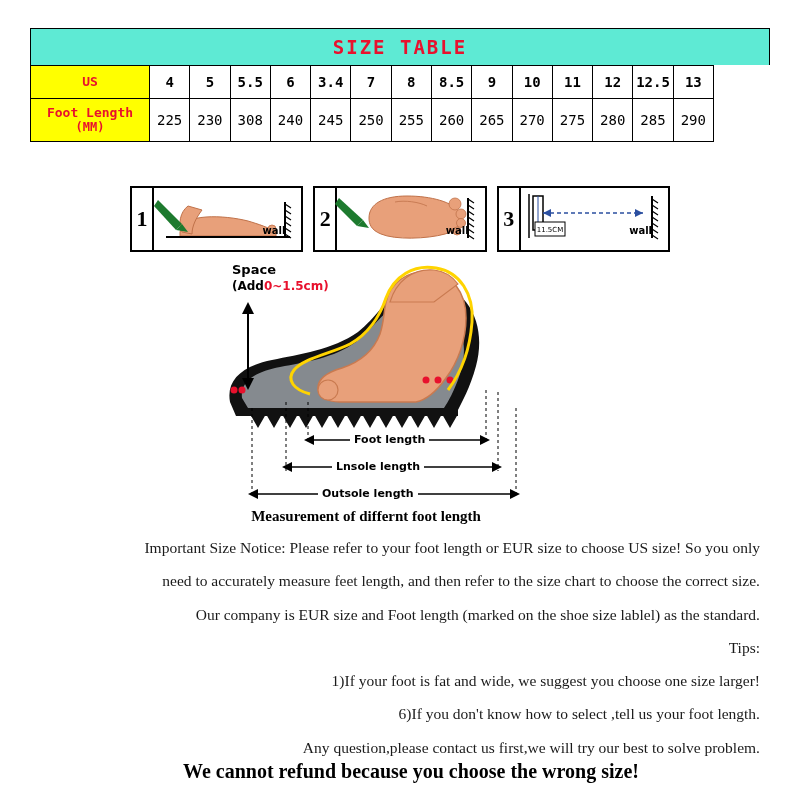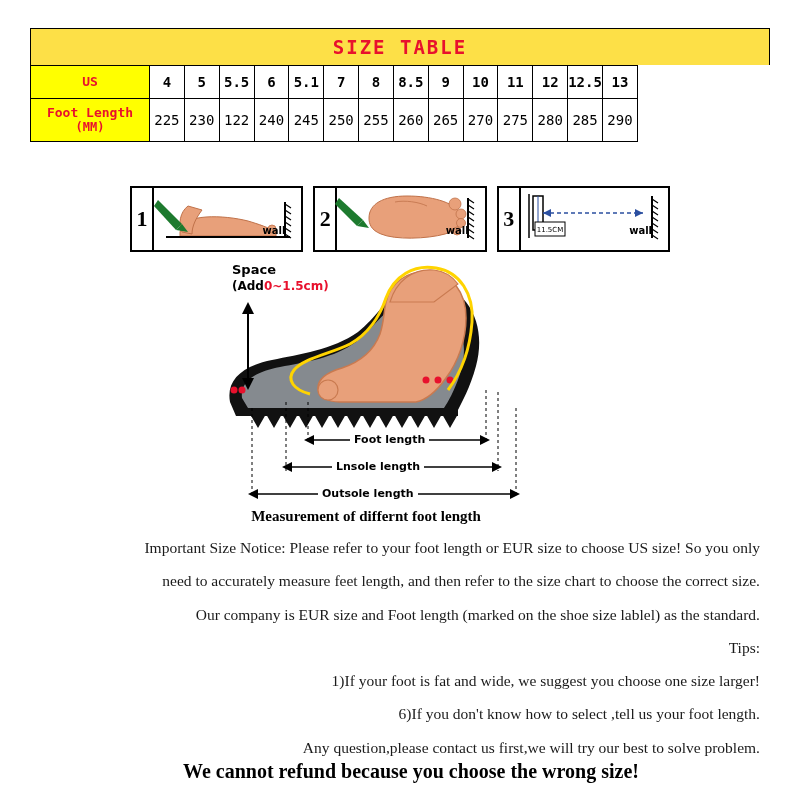--- a/index.html
+++ b/index.html
@@ -21,37 +21,37 @@
 
   
   .table-wrap {
     position: absolute;
     left: 30px;
     top: 28px;
     width: 740px;
   }
   .title-bar {
     height: 36px;
-    background: #fde047;
+    background: #5eead4;
     border: 1px solid #000;
     border-bottom: none;
     display: flex;
     align-items: center;
     justify-content: center;
   }
   .title-bar .title-text {
     color: #e8112d;
     font-family: "DejaVu Sans Mono", monospace;
     font-weight: bold;
     font-size: 19px;
     letter-spacing: 2px;
   }
   table.size-table {
     border-collapse: collapse;
-    width: 608px;
+    width: 684px;
     table-layout: fixed;
   }
   table.size-table td {
     border: 1px solid #000;
     text-align: center;
     font-family: "DejaVu Sans Mono", monospace;
     font-size: 14px;
     height: 34px;
     color: #000;
     background: #fff;
@@ -196,39 +196,39 @@
       <span class="title-text">SIZE TABLE</span>
     </div>
     <table class="size-table">
       <tbody>
           <tr class="r1">
         <td class="rowhead">US</td>
         <td class="us-val">4</td>
         <td class="us-val">5</td>
         <td class="us-val v-small">5.5</td>
         <td class="us-val">6</td>
-        <td class="us-val v-small">5.1</td>
+        <td class="us-val v-small">3.4</td>
         <td class="us-val">7</td>
         <td class="us-val">8</td>
         <td class="us-val v-small">8.5</td>
         <td class="us-val">9</td>
         <td class="us-val">10</td>
         <td class="us-val">11</td>
         <td class="us-val">12</td>
         <td class="us-val v-small">12.5</td>
         <td class="us-val">13</td>
       </tr>
       <tr class="r2">
         <td class="rowhead">
           <span>Foot Length</span>
           <span class="sub-mm">(MM)</span>
         </td>
         <td class="fl">225</td>
         <td class="fl">230</td>
-        <td class="fl">122</td>
+        <td class="fl">308</td>
         <td class="fl">240</td>
         <td class="fl">245</td>
         <td class="fl">250</td>
         <td class="fl">255</td>
         <td class="fl">260</td>
         <td class="fl">265</td>
         <td class="fl">270</td>
         <td class="fl">275</td>
         <td class="fl">280</td>
         <td class="fl">285</td>

